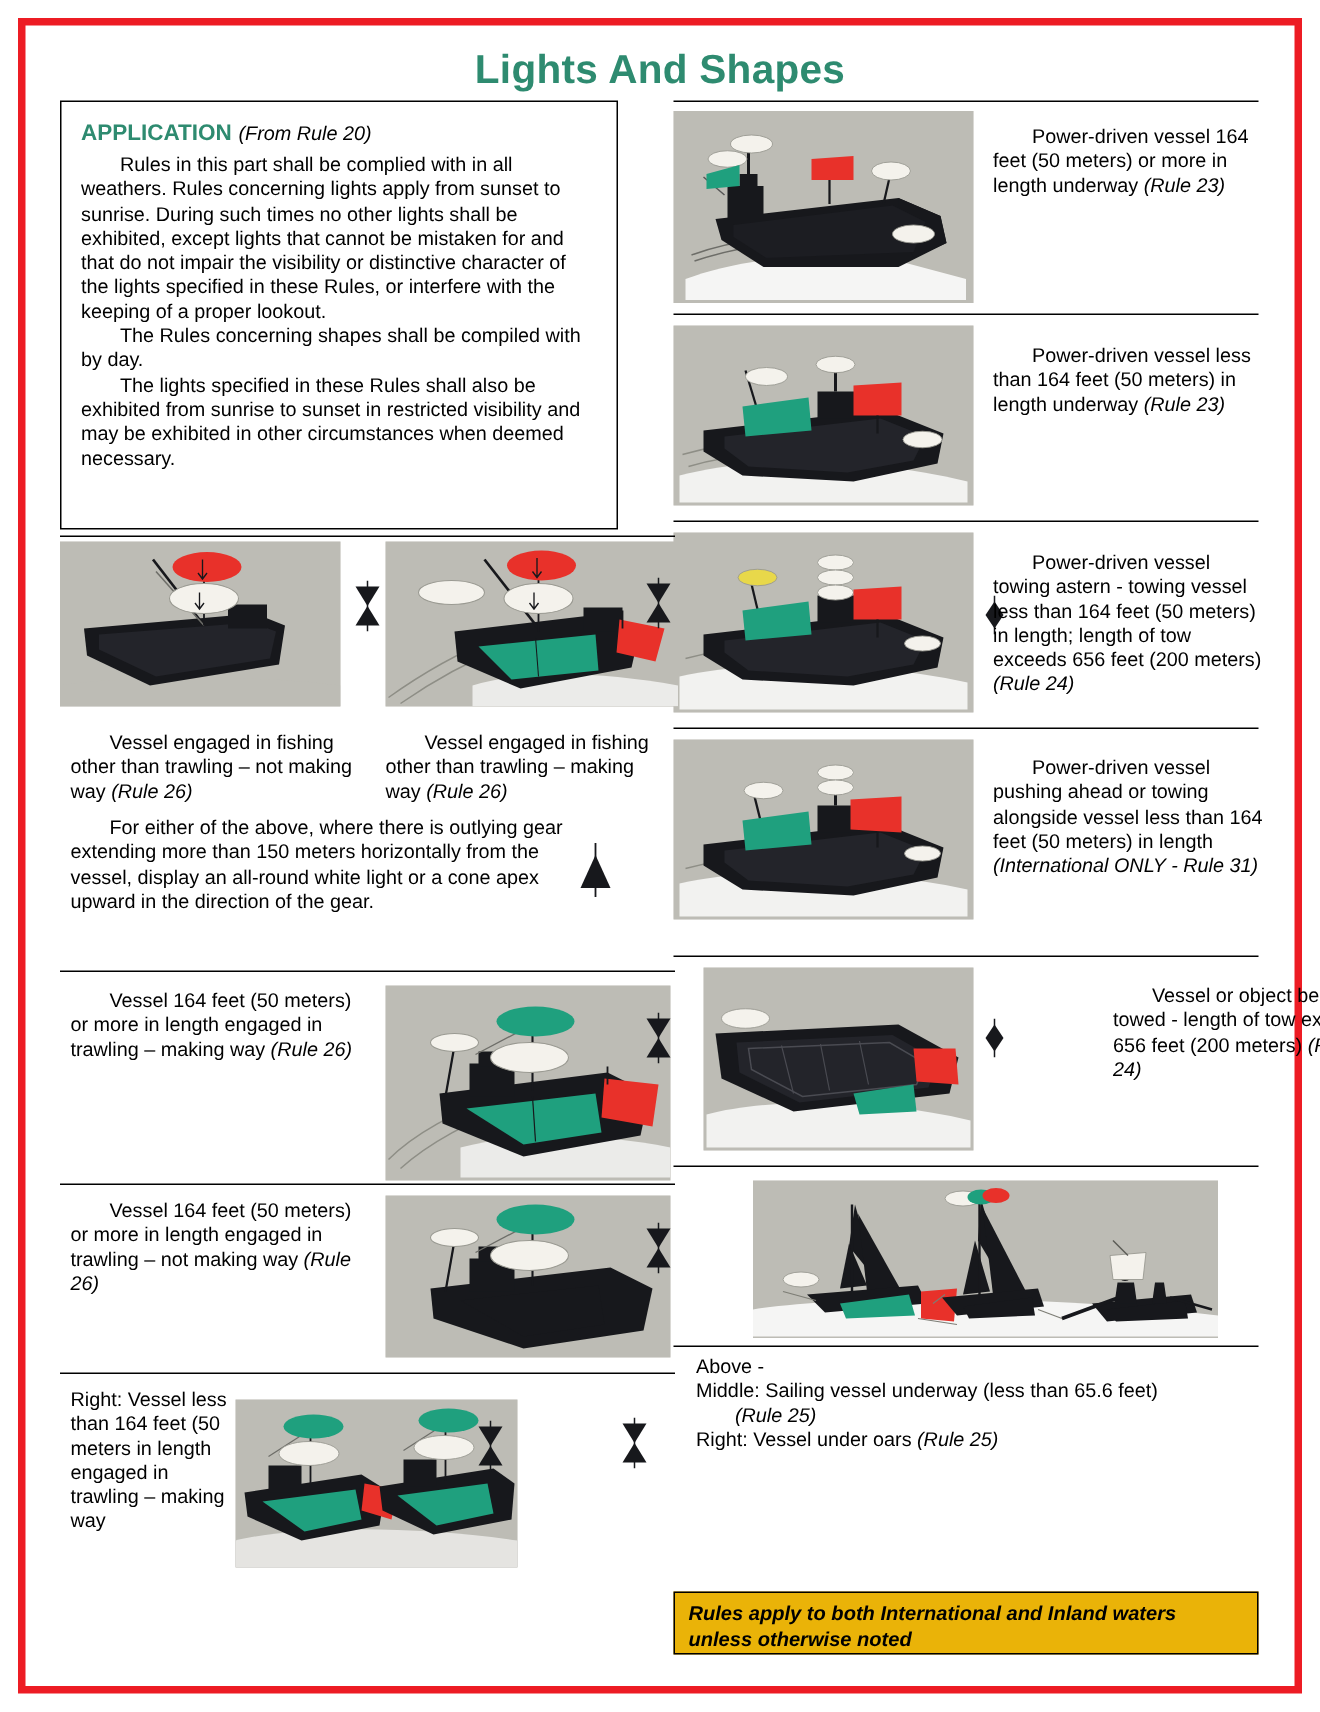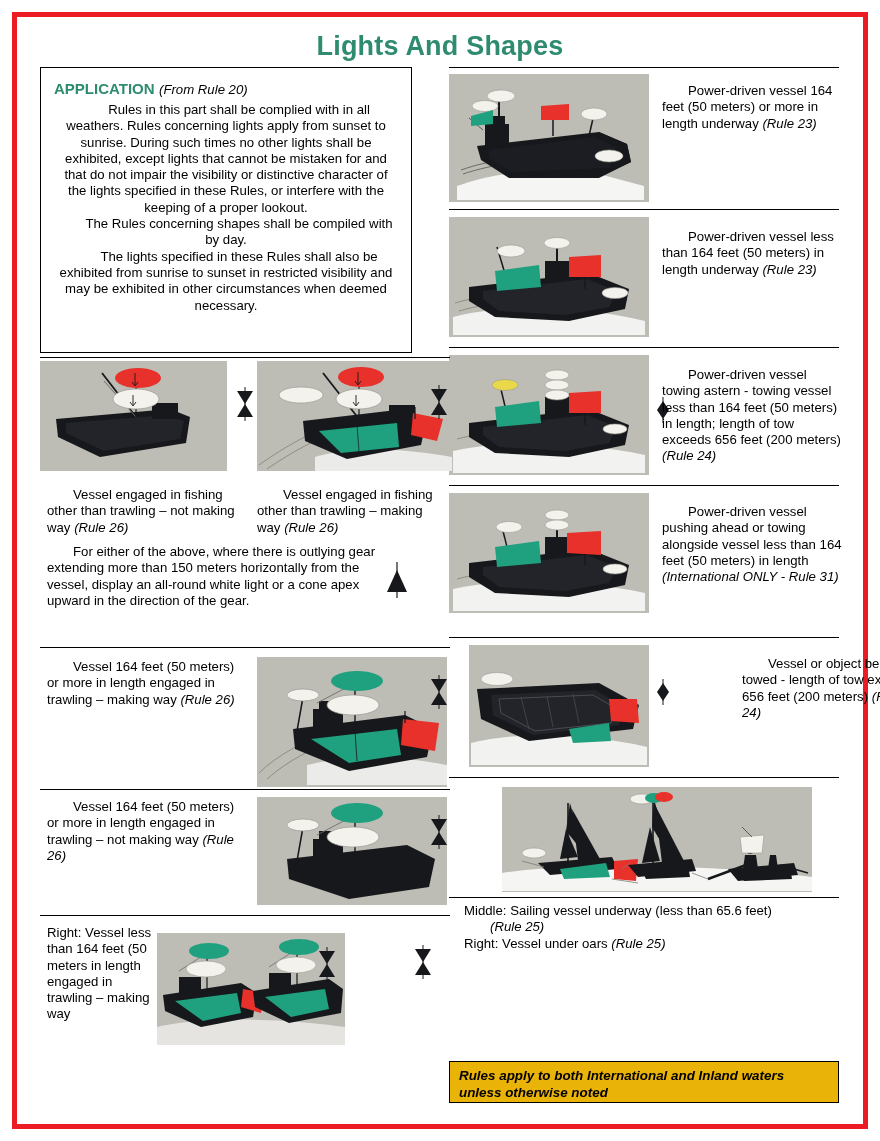--- a/index.html
+++ b/index.html
@@ -38,21 +38,21 @@
   .appbox {
     position:absolute; left:23px; top:50px; width:372px; height:286px;
     border:1px solid #000; background:#fff;
     padding:12px 13px 8px 13px;
   }
   .appbox h2 {
     margin:0 0 5px 0; font-size:15px; font-weight:bold; color:#2E8B70;
     display:inline-block;
   }
   .appbox .fromrule { font-size:13.2px; font-style:italic; color:#000; font-weight:normal; }
-  .appbox p { margin:0; font-size:13.2px; line-height:16.3px; text-indent:26px; text-align:center; }
+  .appbox p { margin:0; font-size:13.2px; line-height:16.3px; text-indent:26px; text-align:left; }
 
   
   .imgpanel { position:absolute; background:#BDBCB5; overflow:hidden; }
   .imgpanel svg { display:block; width:100%; height:100%; }
 
   
   .hr { position:absolute; height:0; border-top:1px solid #000; }
 
   
   .rtxt { position:absolute; font-size:13.2px; line-height:16.3px; text-indent:26px; }
@@ -286,20 +286,21 @@
 
         <line x1="206" y1="92" x2="244" y2="78" stroke="#17181C" stroke-width="2.4"></line>
         <line x1="278" y1="78" x2="306" y2="86" stroke="#17181C" stroke-width="1.6"></line>
       </g>
     </svg>
   </div>
 
   <div class="hr" style="left:432px; top:880px; width:390px;"></div>
 
   <div class="rtxt" style="left:447px; top:886px; width:380px; text-indent:0;">
+    <div>Above -</div>
     <div>Middle: Sailing vessel underway (less than 65.6 feet)</div>
     <div style="padding-left:26px;">
       <span class="ital">(Rule 25)</span>
     </div>
     <div>
       <span>Right: Vessel under oars </span><span class="ital">(Rule 25)</span>
     </div>
   </div>
 
   <div class="footer">

